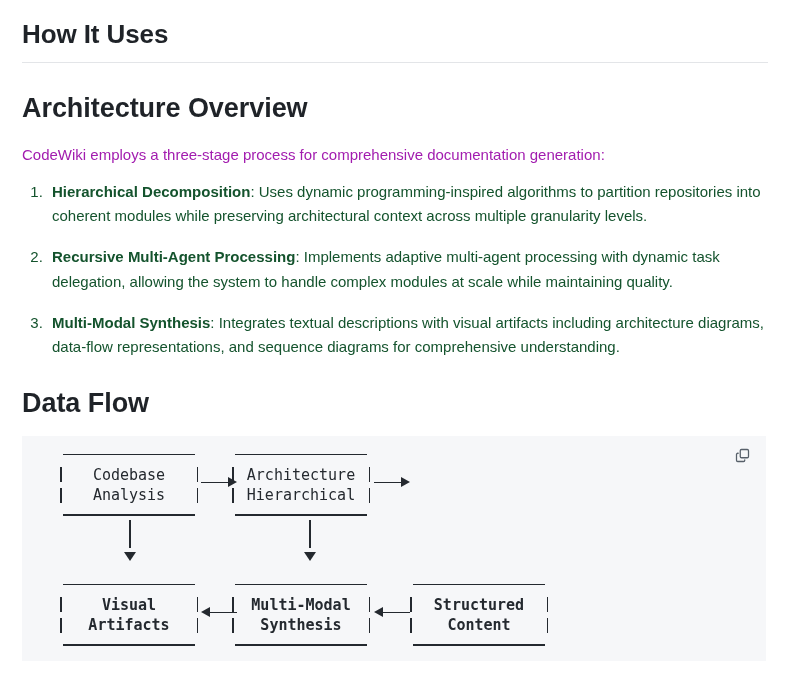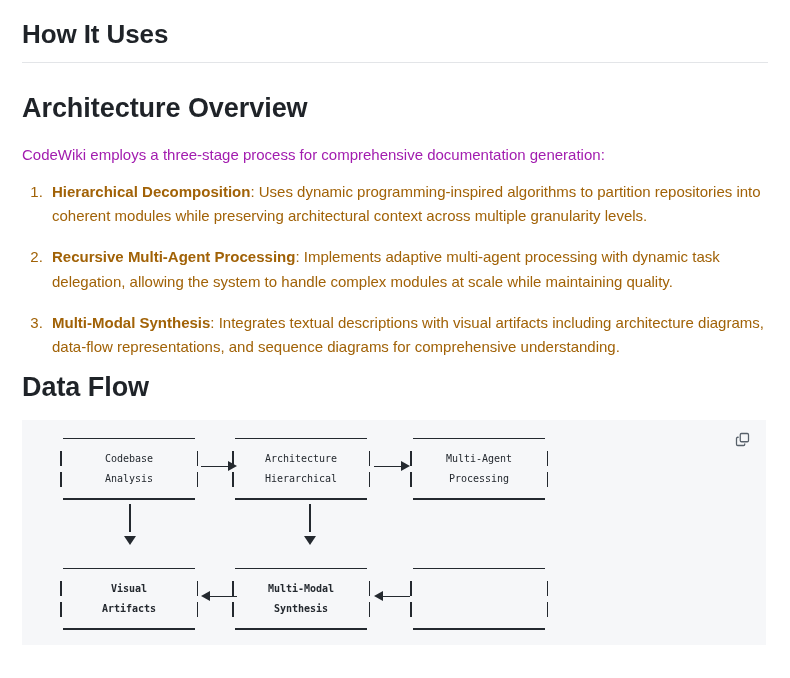--- a/index.html
+++ b/index.html
@@ -37,41 +37,41 @@
   }
   h2.section-heading {
     font-size: 27px;
     line-height: 1.3;
     font-weight: 600;
     margin: 0 0 17px 0;
     letter-spacing: -0.05px;
     color: #1f2328;
   }
   h2.section-heading.dataflow {
-    margin-top: 10px;
+    margin-top: 26px;
     margin-bottom: 15px;
   }
 
   
   p.intro {
     font-size: 15px;
     line-height: 1.55;
     margin: 0 0 14px 0;
     color: #a21caf;
   }
   ol.steps {
     margin: 0;
     padding-left: 25px;
     font-size: 15px;
     line-height: 1.62;
   }
   ol.steps > li {
     margin-bottom: 17px;
     padding-left: 5px;
-    color: #a16207;
+    color: #14532d;
   }
   ol.steps > li:last-child { margin-bottom: 8px; }
   .step-term { font-weight: 700; }
 
   
   .diagram-panel {
     position: relative;
     background: #f6f7f9;
     width: 744px;
     height: 225px;
@@ -92,21 +92,21 @@
   .copy-btn svg { display: block; }
 
   
   .ascii-diagram {
     position: absolute;
     left: 16px;
     top: 18px;
     width: 530px;
     height: 192px;
     font-family: "DejaVu Sans Mono", monospace;
-    font-size: 10px;
+    font-size: 15px;
     color: #24292f;
   }
   .node-row {
     position: absolute;
     left: 0;
     width: 530px;
     height: 62px;
   }
   .node-row.row-top { top: 0; }
   .node-row.row-bottom { top: 130px; font-weight: bold; }
@@ -287,32 +287,20 @@
             <span>Hierarchical</span>
           </div>
           <div class="box-bottom"></div>
         </div>
 
         <div class="h-arrow to-right gap-2">
           <div class="shaft"></div>
           <div class="head"></div>
         </div>
 
-        <div class="node col-3">
-          <div class="box-top"></div>
-          <div class="pipe left upper"></div>
-          <div class="pipe left lower"></div>
-          <div class="pipe right upper"></div>
-          <div class="pipe right lower"></div>
-          <div class="node-text">
-            <span>Multi-Agent</span>
-            <span>Processing</span>
-          </div>
-          <div class="box-bottom"></div>
-        </div>
       </div>
 
       <div class="v-arrow under-col-2">
         <div class="shaft"></div>
         <div class="head"></div>
       </div>
       <div class="v-arrow under-col-3">
         <div class="shaft"></div>
         <div class="head"></div>
       </div>
@@ -354,19 +342,23 @@
           <div class="shaft"></div>
           <div class="head"></div>
         </div>
 
         <div class="node col-3">
           <div class="box-top"></div>
           <div class="pipe left upper"></div>
           <div class="pipe left lower"></div>
           <div class="pipe right upper"></div>
           <div class="pipe right lower"></div>
+          <div class="node-text">
+            <span>Structured</span>
+            <span>Content</span>
+          </div>
           <div class="box-bottom"></div>
         </div>
       </div>
 
     </div>
   </div>
 </div>
 
 </body></html>

